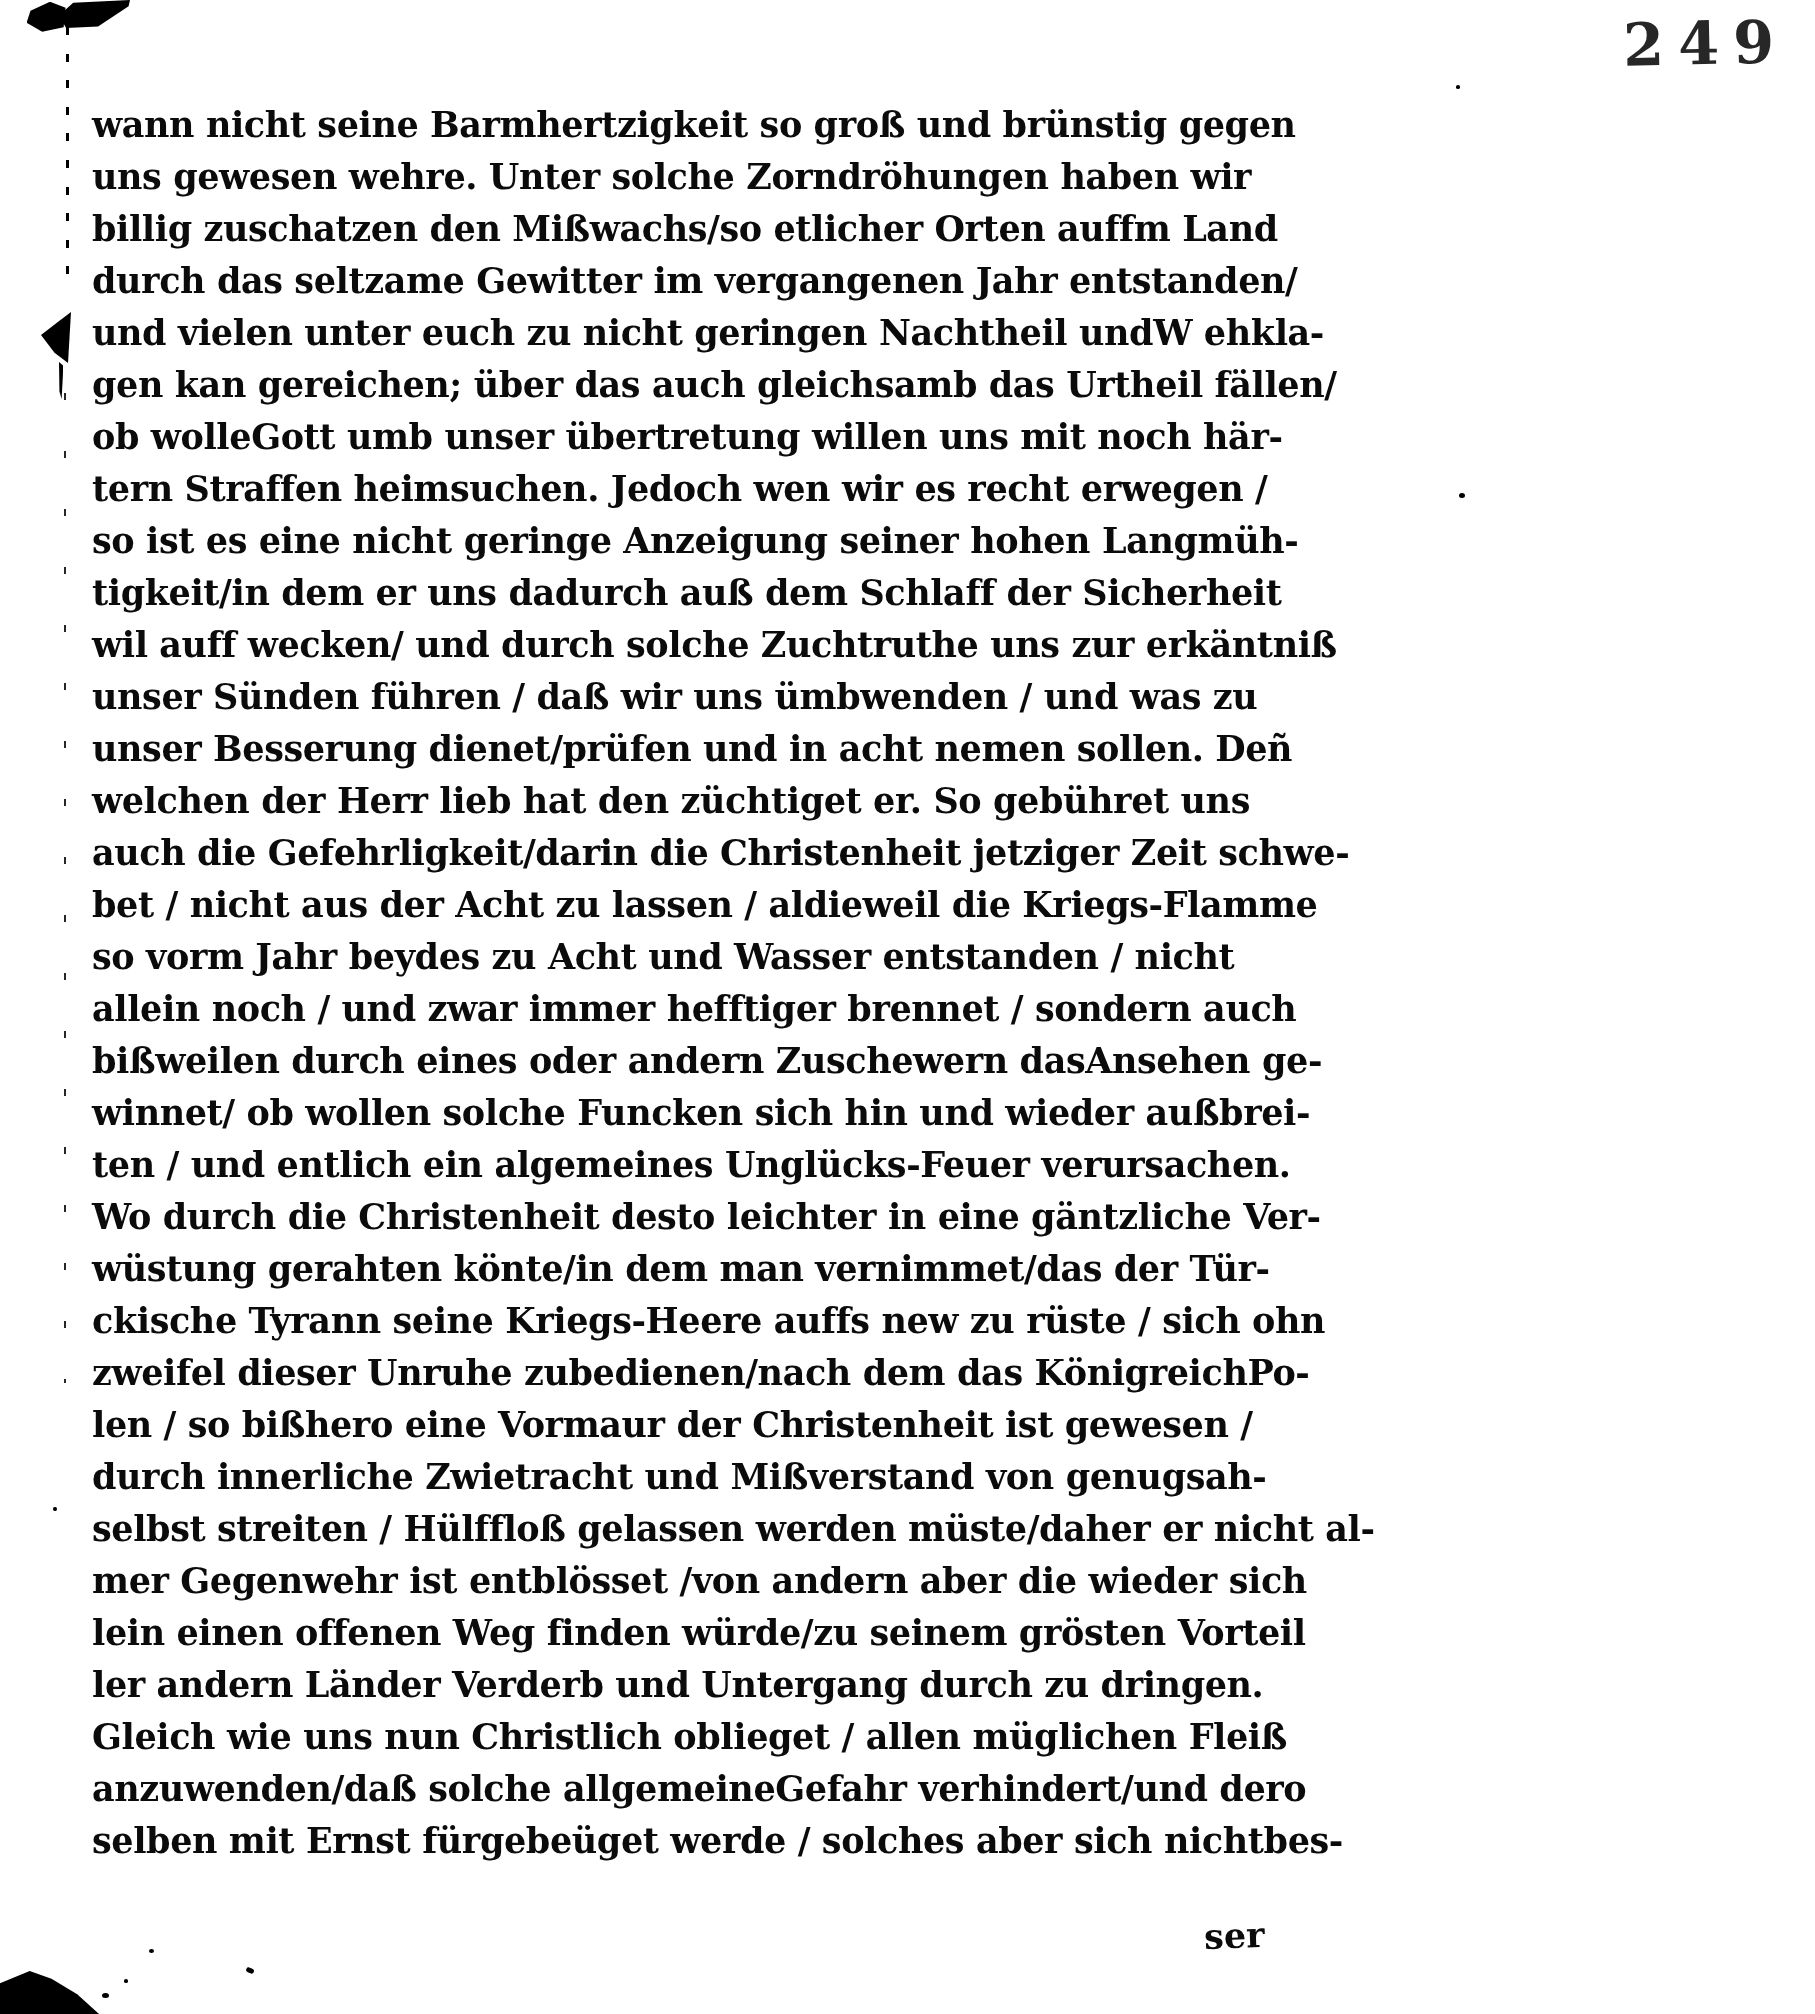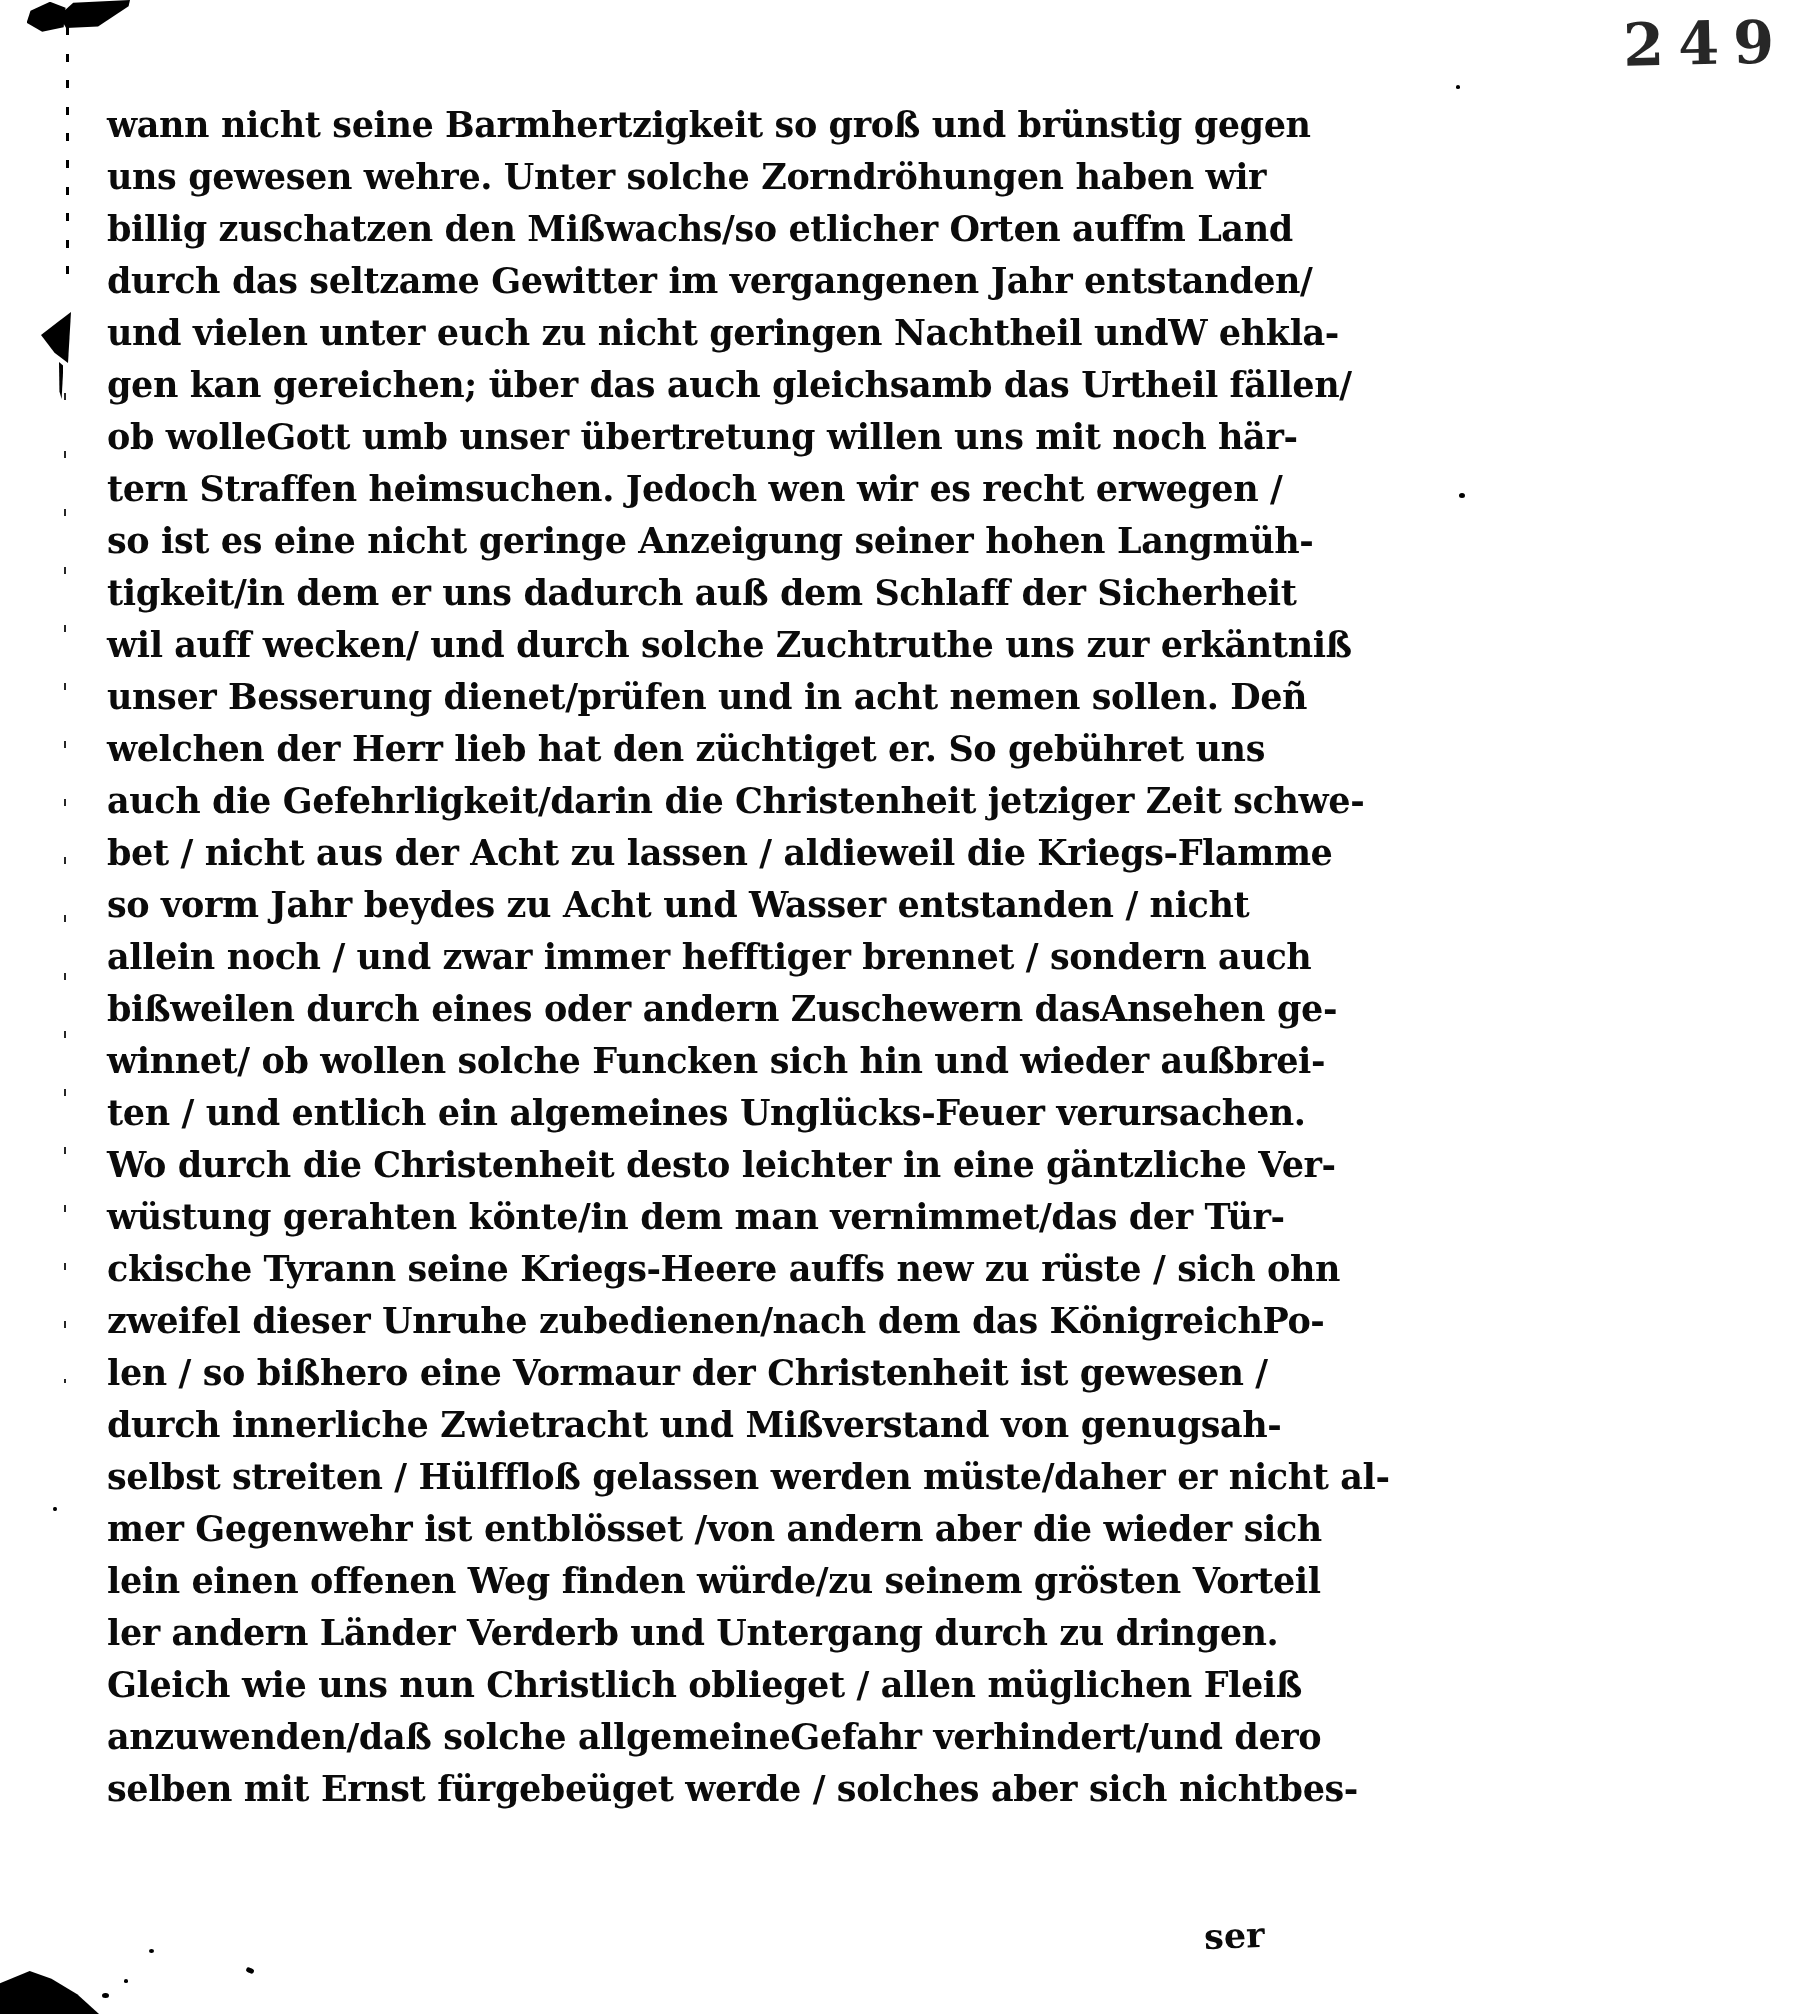--- a/index.html
+++ b/index.html
@@ -28,21 +28,21 @@
     color: #151515;
     transform: rotate(-1.2deg);
     
     text-shadow: 0.9px 0.9px 0 #fff, -0.9px 0.9px 0 #fff;
     opacity: 0.92;
   }
 
   
   .text-block {
     position: absolute;
-    left: 107px;
+    left: 92px;
     top: 99px;
     width: 1337px;
   }
   .line {
     font-size: 35px;
     font-weight: bold;
     line-height: 52px;
     height: 52px;
     white-space: nowrap;
     letter-spacing: -0.4px;
@@ -119,20 +119,21 @@
     <div class="line">uns gewesen wehre.  Unter solche Zorndröhungen haben wir</div>
     <div class="line">billig zuschatzen den Mißwachs/so etlicher Orten auffm Land</div>
     <div class="line">durch das seltzame Gewitter im vergangenen Jahr entstanden/</div>
     <div class="line">und vielen unter euch zu nicht geringen Nachtheil undW ehkla-</div>
     <div class="line">gen kan gereichen; über das auch gleichsamb das Urtheil fällen/</div>
     <div class="line">ob wolleGott umb unser übertretung willen uns mit noch här-</div>
     <div class="line">tern Straffen heimsuchen. Jedoch wen wir es recht erwegen /</div>
     <div class="line">so ist es eine nicht geringe Anzeigung seiner hohen Langmüh-</div>
     <div class="line">tigkeit/in dem er uns dadurch auß dem Schlaff der Sicherheit</div>
     <div class="line">wil auff wecken/ und durch solche Zuchtruthe uns zur erkäntniß</div>
+    <div class="line">unser Sünden führen / daß wir uns ümbwenden / und was zu</div>
     <div class="line">unser Besserung dienet/prüfen und in acht nemen sollen.  Deñ</div>
     <div class="line">welchen der Herr lieb hat den züchtiget er.   So gebühret uns</div>
     <div class="line">auch die Gefehrligkeit/darin die Christenheit jetziger Zeit schwe-</div>
     <div class="line">bet / nicht aus der Acht zu lassen / aldieweil die Kriegs-Flamme</div>
     <div class="line">so vorm Jahr beydes zu Acht und Wasser entstanden / nicht</div>
     <div class="line">allein noch / und zwar immer hefftiger brennet / sondern auch</div>
     <div class="line">bißweilen durch eines oder andern Zuschewern dasAnsehen ge-</div>
     <div class="line">winnet/ ob wollen solche Funcken sich hin und wieder außbrei-</div>
     <div class="line">ten / und entlich ein algemeines Unglücks-Feuer verursachen.</div>
     <div class="line">Wo durch die Christenheit desto leichter in eine gäntzliche Ver-</div>

